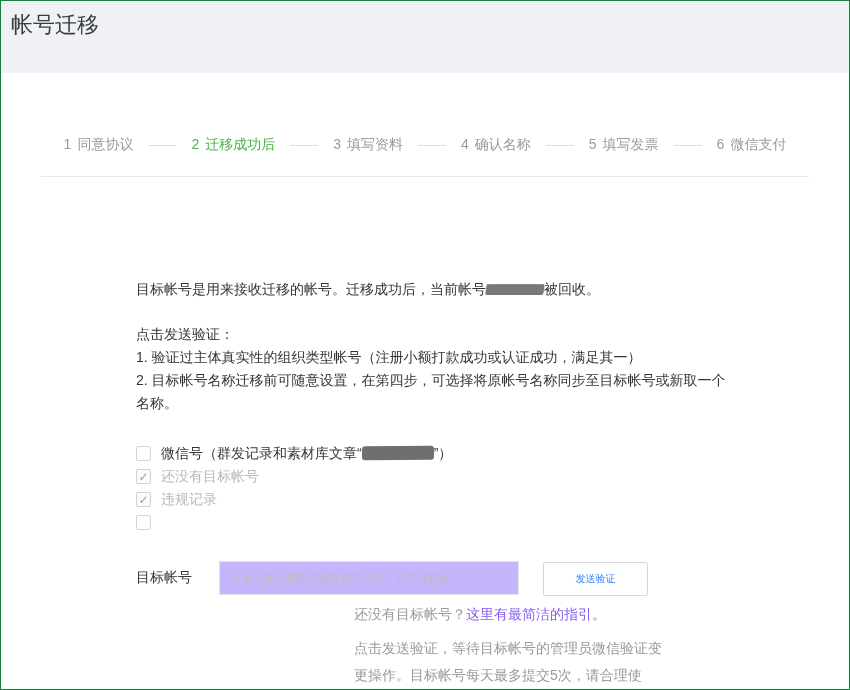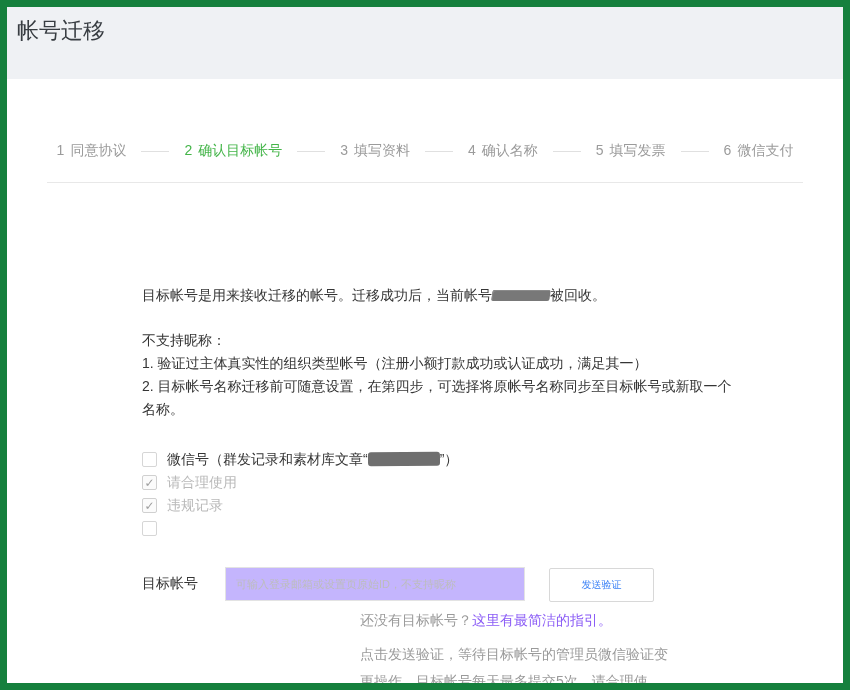--- a/index.html
+++ b/index.html
@@ -1,20 +1,20 @@
 <!DOCTYPE html>
 <html><head>
 <meta charset="utf-8">
 <style>
   * { box-sizing: border-box; }
   html,body { margin:0; padding:0; background:#fff; }
   .page {
     position: relative;
     width: 850px; height: 690px;
-    border: 7px solid #15803d;
+    border: 1px solid #15803d;
     background: #eff1f4;
     font-family: "Liberation Sans", "DejaVu Sans", sans-serif;
     color: #353535;
     overflow: hidden;
   }
   
   .page-header { height: 72px; }
   .page-title {
     margin: 0; padding: 9px 0 0 10px;
     font-size: 22px; font-weight: 400; color: #383d42;
@@ -97,21 +97,21 @@
   </div>
 
   <div class="panel">
 
     <div class="steps">
       <div class="step">
         <span class="step-num">1</span><span>同意协议</span>
       </div>
       <div class="step-dash"></div>
       <div class="step active">
-        <span class="step-num">2</span><span>确认目标帐号</span>
+        <span class="step-num">2</span><span>迁移成功后</span>
       </div>
       <div class="step-dash"></div>
       <div class="step">
         <span class="step-num">3</span><span>填写资料</span>
       </div>
       <div class="step-dash"></div>
       <div class="step">
         <span class="step-num">4</span><span>确认名称</span>
       </div>
       <div class="step-dash"></div>
@@ -123,35 +123,35 @@
         <span class="step-num">6</span><span>微信支付</span>
       </div>
     </div>
 
     <div class="divider"></div>
 
     <div class="content">
 
       <p class="p1"><span>目标帐号是用来接收迁移的帐号。迁移成功后，当前帐号</span><span class="mask-scribble"></span><span>被回收。</span></p>
 
-      <p class="req-title">不支持昵称：</p>
+      <p class="req-title">点击发送验证：</p>
       <p class="req-item">1. 验证过主体真实性的组织类型帐号（注册小额打款成功或认证成功，满足其一）</p>
       <p class="req-item">2. 目标帐号名称迁移前可随意设置，在第四步，可选择将原帐号名称同步至目标帐号或新取一个名称。</p>
 
       <div class="form-row">
         <div class="cb-group">
 
           <div class="cb-row">
             <span class="checkbox"></span>
             <span class="cb-label"><span>微信号（群发记录和素材库文章“</span><span class="mask-block"></span><span>”）</span></span>
           </div>
 
           <div class="cb-row disabled">
             <span class="checkbox checked"></span>
-            <span class="cb-label">请合理使用</span>
+            <span class="cb-label">还没有目标帐号</span>
           </div>
 
           <div class="cb-row disabled">
             <span class="checkbox checked"></span>
             <span class="cb-label">违规记录</span>
           </div>
 
           <div class="cb-row">
             <span class="checkbox"></span>
           </div>

